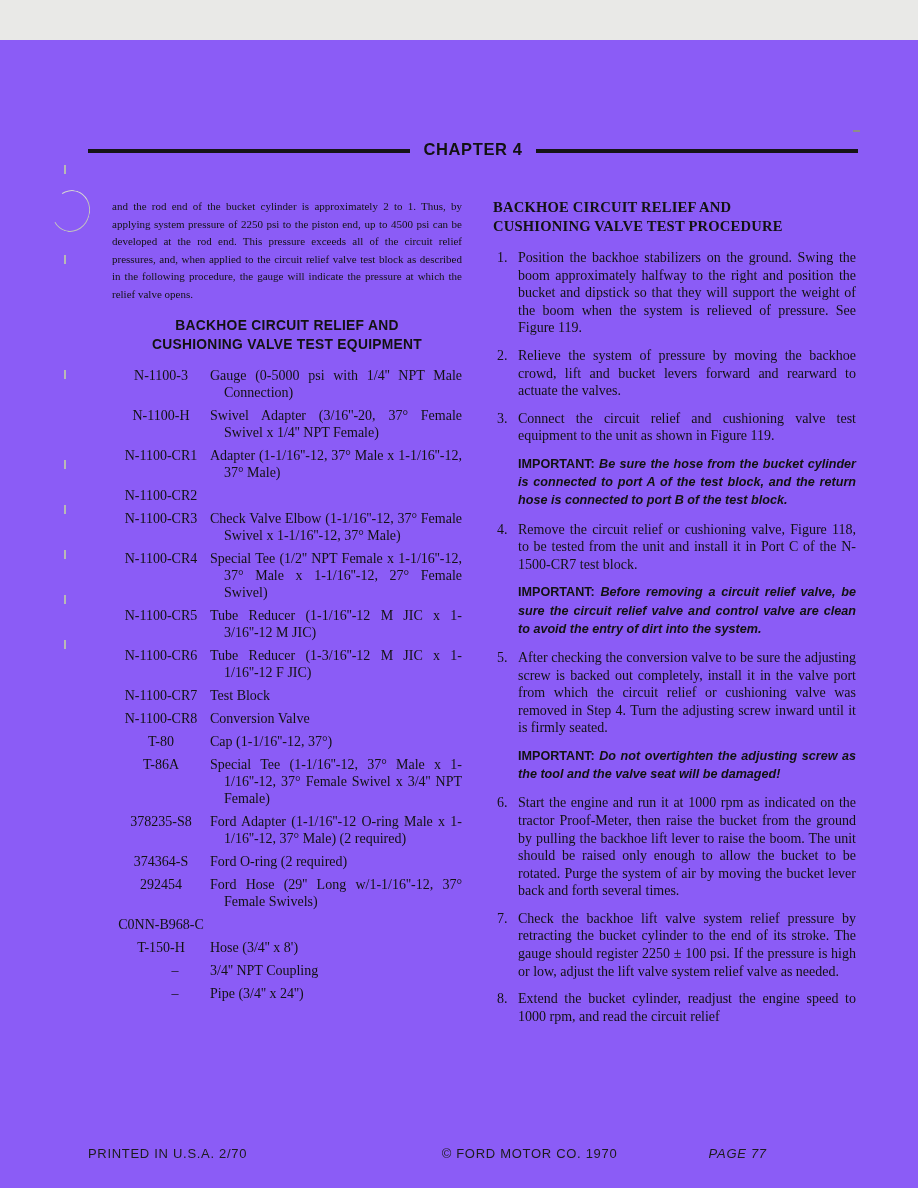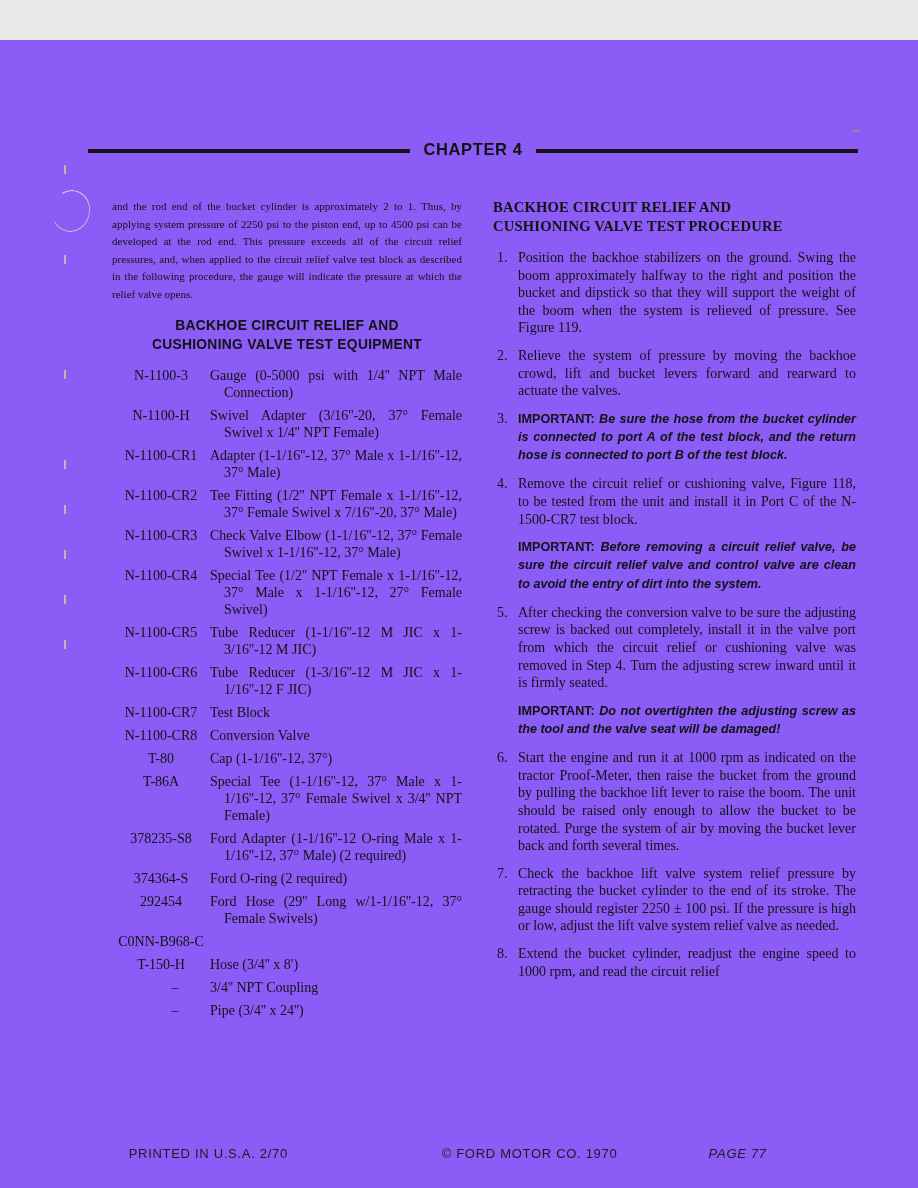--- a/index.html
+++ b/index.html
@@ -61,21 +61,21 @@
   .imp-label{font-style:normal;}
   .imp-text{font-style:italic;}
 
   
   .footer{
     position:absolute;top:1106px;left:88px;right:60px;
     display:flex;align-items:baseline;
     font-family:"Liberation Sans", sans-serif;
     font-size:13px;letter-spacing:0.7px;color:#1c1c1c;
   }
-  .footer-left{flex:1;text-align:center;}
+  .footer-left{flex:1;text-align:left;}
   .footer-center{flex:1.2;text-align:right;white-space:nowrap;}
   .footer-right{flex:1;text-align:center;font-style:italic;}
 
   
   .scan-tick{position:absolute;left:64px;width:2px;height:9px;background:#b9b9b6;}
   .scan-circle{
     position:absolute;left:52px;top:150px;width:36px;height:40px;
     border:1.5px solid #c2c2bf;border-radius:50%;
     border-left-color:transparent;border-top-color:#d6d6d3;
     transform:rotate(14deg);
@@ -120,21 +120,20 @@
           <div class="eq-row">
             <span class="eq-part">N-1100-H</span>
             <span class="eq-desc">Swivel Adapter (3/16''-20, 37° Female Swivel x 1/4'' NPT Female)</span>
           </div>
           <div class="eq-row">
             <span class="eq-part">N-1100-CR1</span>
             <span class="eq-desc">Adapter (1-1/16''-12, 37° Male x 1-1/16''-12, 37° Male)</span>
           </div>
           <div class="eq-row">
             <span class="eq-part">N-1100-CR2</span>
-            <span class="eq-desc">Tee Fitting (1/2'' NPT Female x 1-1/16''-12, 37° Female Swivel x 7/16''-20, 37° Male)</span>
           </div>
           <div class="eq-row">
             <span class="eq-part">N-1100-CR3</span>
             <span class="eq-desc">Check Valve Elbow (1-1/16''-12, 37° Female Swivel x 1-1/16''-12, 37° Male)</span>
           </div>
           <div class="eq-row">
             <span class="eq-part">N-1100-CR4</span>
             <span class="eq-desc">Special Tee (1/2'' NPT Female x 1-1/16''-12, 37° Male x 1-1/16''-12, 27° Female Swivel)</span>
           </div>
           <div class="eq-row">
@@ -192,21 +191,21 @@
     </div>
 
     <div class="col-right">
       <h3 class="proc-heading">
         <span>BACKHOE CIRCUIT RELIEF AND</span><br>
         <span>CUSHIONING VALVE TEST PROCEDURE</span>
       </h3>
       <div class="steps" id="steps-list">
           <div class="step"><span class="step-num">1.</span><span>Position the backhoe stabilizers on the ground. Swing the boom approximately halfway to the right and position the bucket and dipstick so that they will support the weight of the boom when the system is relieved of pressure. See Figure 119.</span></div>
           <div class="step"><span class="step-num">2.</span><span>Relieve the system of pressure by moving the backhoe crowd, lift and bucket levers forward and rearward to actuate the valves.</span></div>
-          <div class="step"><span class="step-num">3.</span></div>
+          <div class="step"><span class="step-num">3.</span><span>Connect the circuit relief and cushioning valve test equipment to the unit as shown in Figure 119.</span></div>
           <p class="imp"><span class="imp-label">IMPORTANT: </span><span class="imp-text">Be sure the hose from the bucket cylinder is connected to port A of the test block, and the return hose is connected to port B of the test block.</span></p>
           <div class="step"><span class="step-num">4.</span><span>Remove the circuit relief or cushioning valve, Figure 118, to be tested from the unit and install it in Port C of the N-1500-CR7 test block.</span></div>
           <p class="imp"><span class="imp-label">IMPORTANT: </span><span class="imp-text">Before removing a circuit relief valve, be sure the circuit relief valve and control valve are clean to avoid the entry of dirt into the system.</span></p>
           <div class="step"><span class="step-num">5.</span><span>After checking the conversion valve to be sure the adjusting screw is backed out completely, install it in the valve port from which the circuit relief or cushioning valve was removed in Step 4. Turn the adjusting screw inward until it is firmly seated.</span></div>
           <p class="imp"><span class="imp-label">IMPORTANT: </span><span class="imp-text">Do not overtighten the adjusting screw as the tool and the valve seat will be damaged!</span></p>
           <div class="step"><span class="step-num">6.</span><span>Start the engine and run it at 1000 rpm as indicated on the tractor Proof-Meter, then raise the bucket from the ground by pulling the backhoe lift lever to raise the boom. The unit should be raised only enough to allow the bucket to be rotated. Purge the system of air by moving the bucket lever back and forth several times.</span></div>
           <div class="step"><span class="step-num">7.</span><span>Check the backhoe lift valve system relief pressure by retracting the bucket cylinder to the end of its stroke. The gauge should register 2250 ± 100 psi. If the pressure is high or low, adjust the lift valve system relief valve as needed.</span></div>
           <div class="step"><span class="step-num">8.</span><span>Extend the bucket cylinder, readjust the engine speed to 1000 rpm, and read the circuit relief</span></div>
         </div>
     </div>

